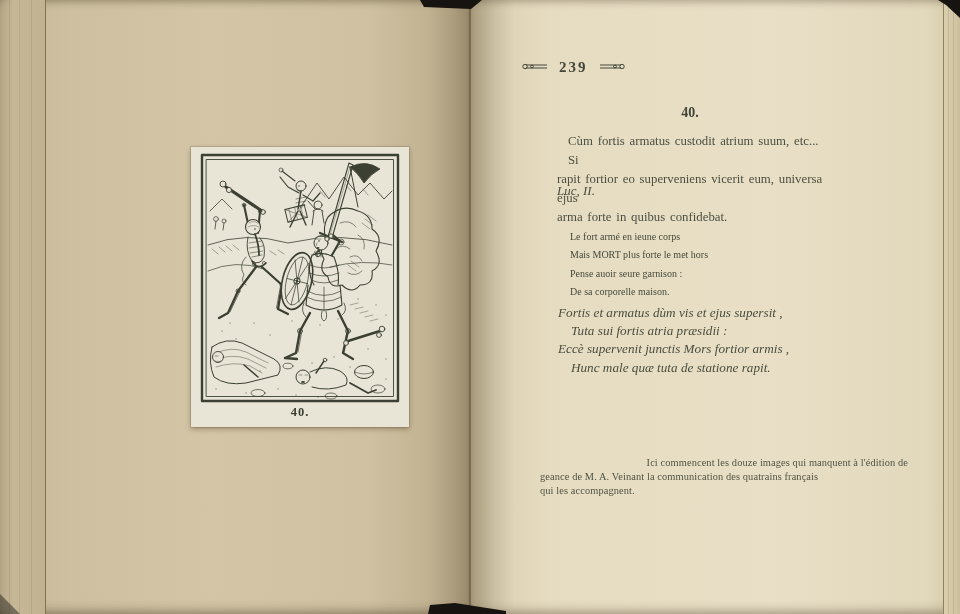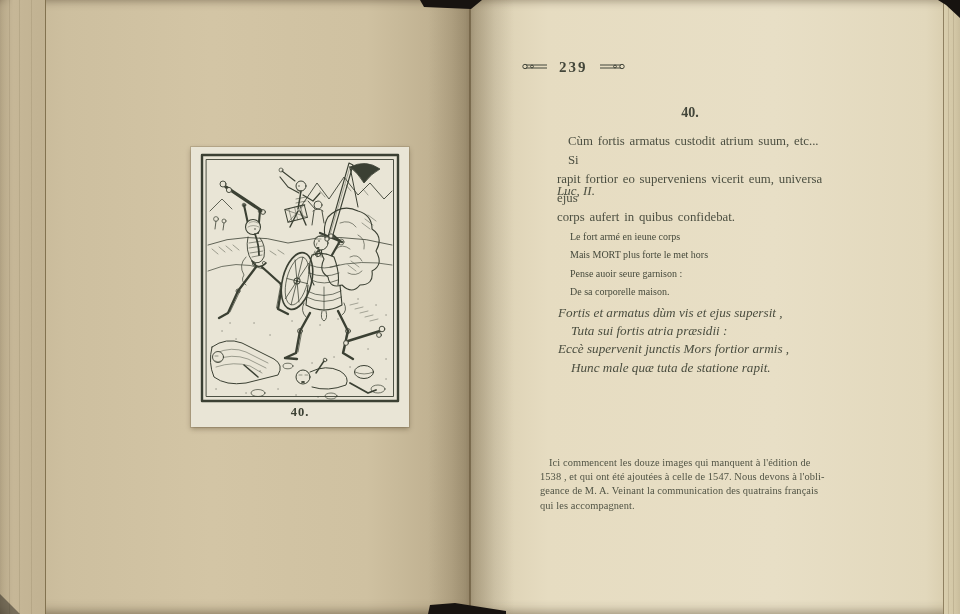--- a/index.html
+++ b/index.html
@@ -50,21 +50,21 @@
     font-size:13px;font-style:italic;color:#4c4f41;}
 
   .french-quatrain{position:absolute;left:100px;top:228px;
     font-size:10px;line-height:18.4px;color:#464a3c;}
   .latin-quatrain{position:absolute;left:88px;top:304px;
     font-size:13.2px;line-height:18.2px;font-style:italic;color:#4a4d3f;}
   .q-indent{padding-left:13px;}
 
   .footnote{position:absolute;left:70px;top:456px;width:368px;
     font-size:10.4px;line-height:14.2px;letter-spacing:.1px;color:#5053445;color:#505344;}
-  .fn-indent{padding-left:9px;}
+  .fn-indent{padding-left:9px;text-align:right;}
 
   .edges-overlay{position:absolute;left:0;top:0;pointer-events:none;}
 </style>
 </head>
 <body>
 
 <div class="spread">
 
   <div class="page-left">
     <div class="fore-edge-left">
@@ -231,41 +231,40 @@
             <circle cx="16" cy="4.5" r="1.4"></circle>
         </g>
       </svg>
     </div>
 
     <div class="section-no">40.</div>
 
     <div class="epigraph">
       <div class="indent">Cùm fortis armatus custodit atrium suum, etc... Si</div>
       <div>rapit fortior eo superveniens vicerit eum, universa ejus</div>
-      <div>corps aufert in quibus confidebat.</div>
+      <div>arma forte in quibus confidebat.</div>
     </div>
     <div class="attribution">Luc, II.</div>
 
     <div class="french-quatrain">
       <div>Le fort armé en ieune corps</div>
       <div>Mais MORT plus forte le met hors</div>
       <div>Pense auoir seure garnison :</div>
       <div>De sa corporelle maison.</div>
     </div>
 
     <div class="latin-quatrain">
       <div>Fortis et armatus dùm vis et ejus supersit ,</div>
       <div class="q-indent">Tuta sui fortis atria præsidii :</div>
       <div>Eccè supervenit junctis Mors fortior armis ,</div>
       <div class="q-indent">Hunc male quæ tuta de statione rapit.</div>
     </div>
 
     <div class="footnote">
       <div class="fn-indent">Ici commencent les douze images qui manquent à l'édition de</div>
-      <div>1538 , et qui ont été ajoutées à celle de 1547. Nous devons à l'obli-</div>
       <div>geance de M. A. Veinant la communication des quatrains français</div>
       <div>qui les accompagnent.</div>
     </div>
 
     <div class="fore-edge-right">
       <i style="left:4px"></i>
         <i style="left:9px"></i>
     </div>
   </div>
 

